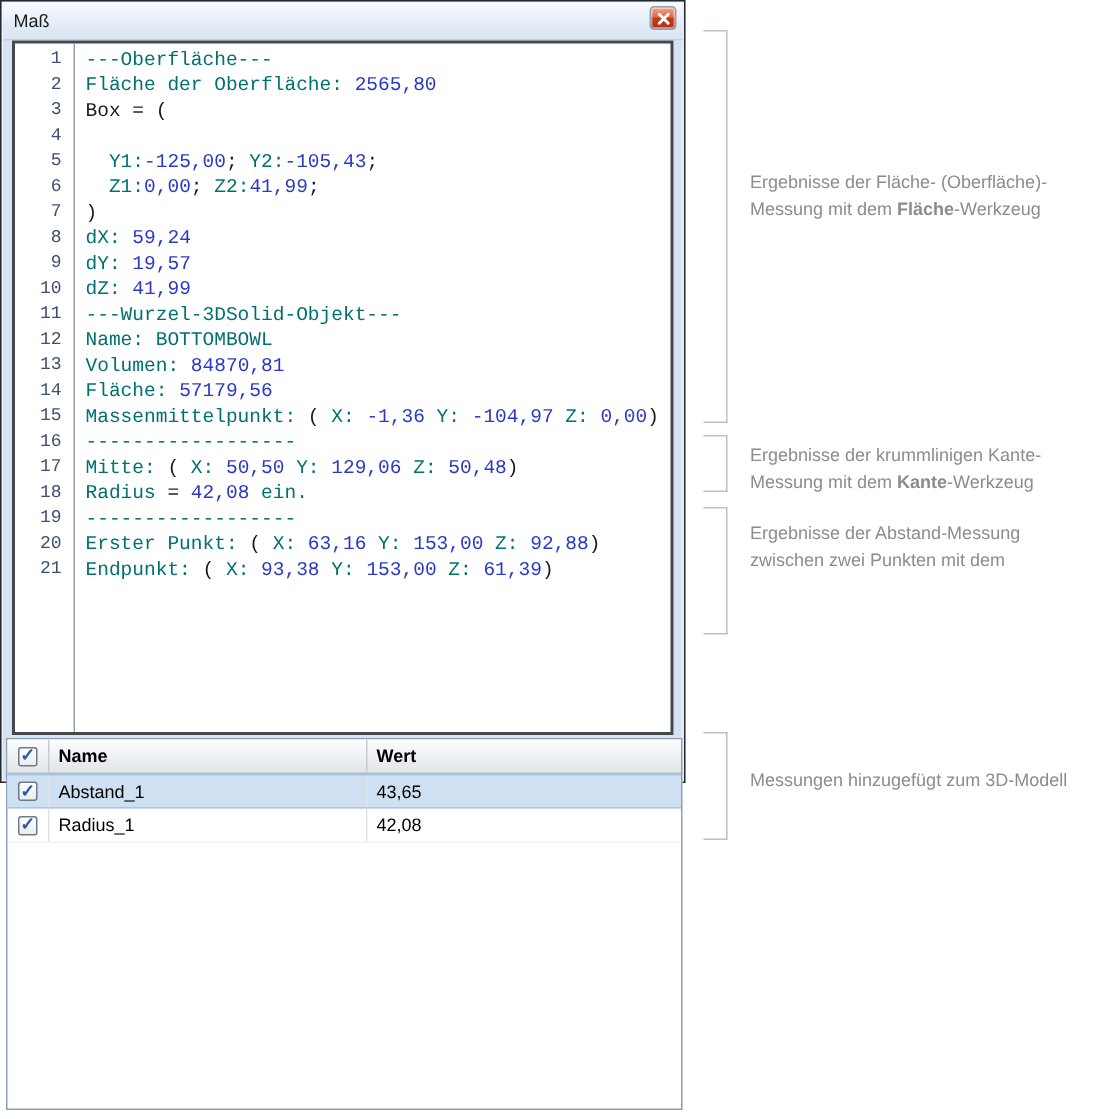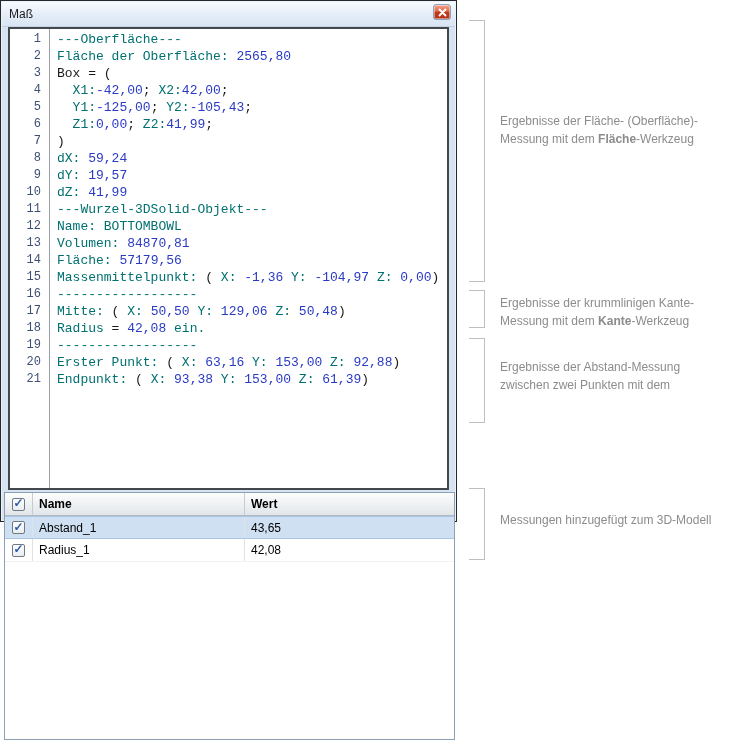--- a/index.html
+++ b/index.html
@@ -73,21 +73,21 @@
         <path d="M1.5 1.5 L7.5 7.5 M7.5 1.5 L1.5 7.5" stroke="#ffffff" stroke-width="1.9" stroke-linecap="round"></path>
       </svg>
     </button>
 
     <div class="editor">
       <div class="gutter-line"></div>
       <div class="ed-lines" id="ed-lines">
           <div class="ed-line"><div class="ed-num">1</div><div class="ed-text"><span class="c-k">---Oberfläche---</span></div></div>
           <div class="ed-line"><div class="ed-num">2</div><div class="ed-text"><span class="c-k">Fläche der Oberfläche: </span><span class="c-n">2565,80</span></div></div>
           <div class="ed-line"><div class="ed-num">3</div><div class="ed-text"><span class="c-p">Box = (</span></div></div>
-          <div class="ed-line"><div class="ed-num">4</div><div class="ed-text"><span class="c-p">  </span><span class="c-k">X1:</span><span class="c-n">-42,00</span><span class="c-p">; </span><span class="c-k">X2:</span><span class="c-n">42,00</span><span class="c-p">;</span></div></div>
+          <div class="ed-line"><div class="ed-num">4</div></div>
           <div class="ed-line"><div class="ed-num">5</div><div class="ed-text"><span class="c-p">  </span><span class="c-k">Y1:</span><span class="c-n">-125,00</span><span class="c-p">; </span><span class="c-k">Y2:</span><span class="c-n">-105,43</span><span class="c-p">;</span></div></div>
           <div class="ed-line"><div class="ed-num">6</div><div class="ed-text"><span class="c-p">  </span><span class="c-k">Z1:</span><span class="c-n">0,00</span><span class="c-p">; </span><span class="c-k">Z2:</span><span class="c-n">41,99</span><span class="c-p">;</span></div></div>
           <div class="ed-line"><div class="ed-num">7</div><div class="ed-text"><span class="c-p">)</span></div></div>
           <div class="ed-line"><div class="ed-num">8</div><div class="ed-text"><span class="c-k">dX: </span><span class="c-n">59,24</span></div></div>
           <div class="ed-line"><div class="ed-num">9</div><div class="ed-text"><span class="c-k">dY: </span><span class="c-n">19,57</span></div></div>
           <div class="ed-line"><div class="ed-num">10</div><div class="ed-text"><span class="c-k">dZ: </span><span class="c-n">41,99</span></div></div>
           <div class="ed-line"><div class="ed-num">11</div><div class="ed-text"><span class="c-k">---Wurzel-3DSolid-Objekt---</span></div></div>
           <div class="ed-line"><div class="ed-num">12</div><div class="ed-text"><span class="c-k">Name: BOTTOMBOWL</span></div></div>
           <div class="ed-line"><div class="ed-num">13</div><div class="ed-text"><span class="c-k">Volumen: </span><span class="c-n">84870,81</span></div></div>
           <div class="ed-line"><div class="ed-num">14</div><div class="ed-text"><span class="c-k">Fläche: </span><span class="c-n">57179,56</span></div></div>
@@ -145,21 +145,21 @@
   <div class="bracket" style="top:488px;height:72px;"></div>
 
   <div class="annot" style="top:112px;">
       <div><span>Ergebnisse der Fläche- (Oberfläche)-</span></div>
       <div><span>Messung mit dem </span><b>Fläche</b><span>-Werkzeug</span></div>
     </div>
   <div class="annot" style="top:294px;">
       <div><span>Ergebnisse der krummlinigen Kante-</span></div>
       <div><span>Messung mit dem </span><b>Kante</b><span>-Werkzeug</span></div>
     </div>
-  <div class="annot" style="top:358px;">
+  <div class="annot" style="top:346px;">
       <div><span>Ergebnisse der Abstand-Messung</span></div>
       <div><span>zwischen zwei Punkten mit dem</span></div>
     </div>
   <div class="annot" style="top:511px;">
       <div><span>Messungen hinzugefügt zum 3D-Modell</span></div>
     </div>
 
 </div>
 
 </body></html>

